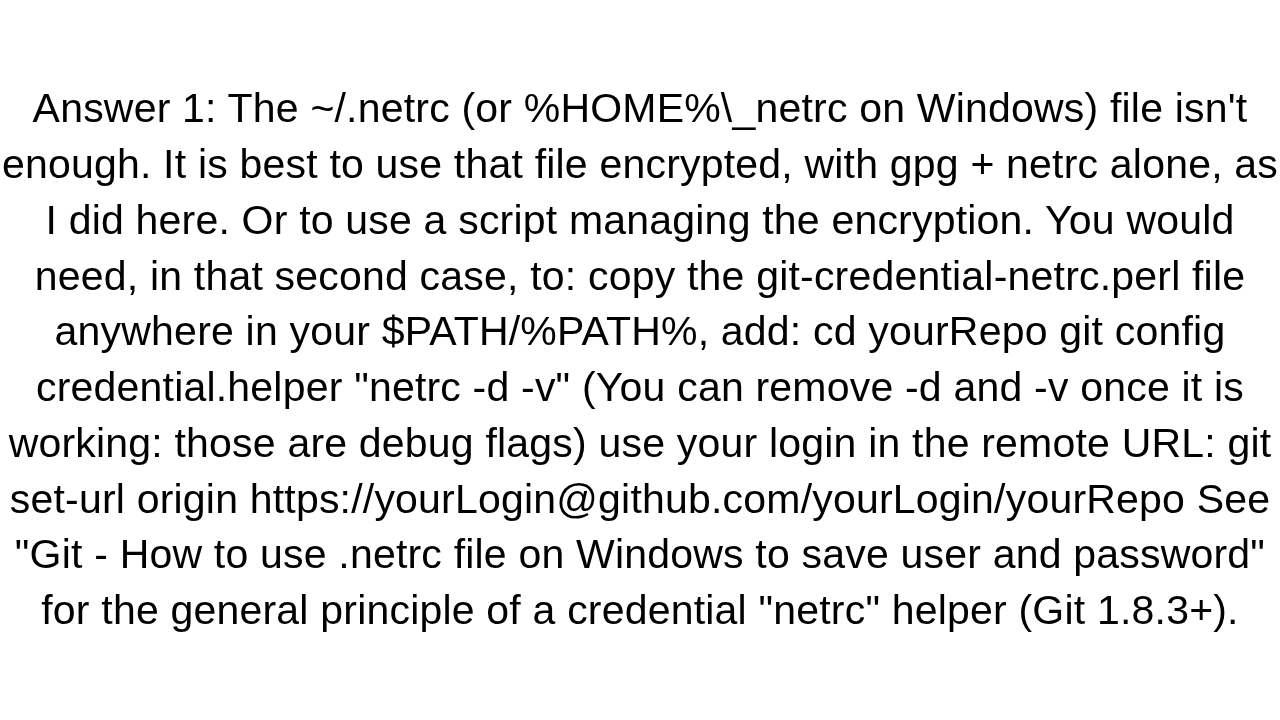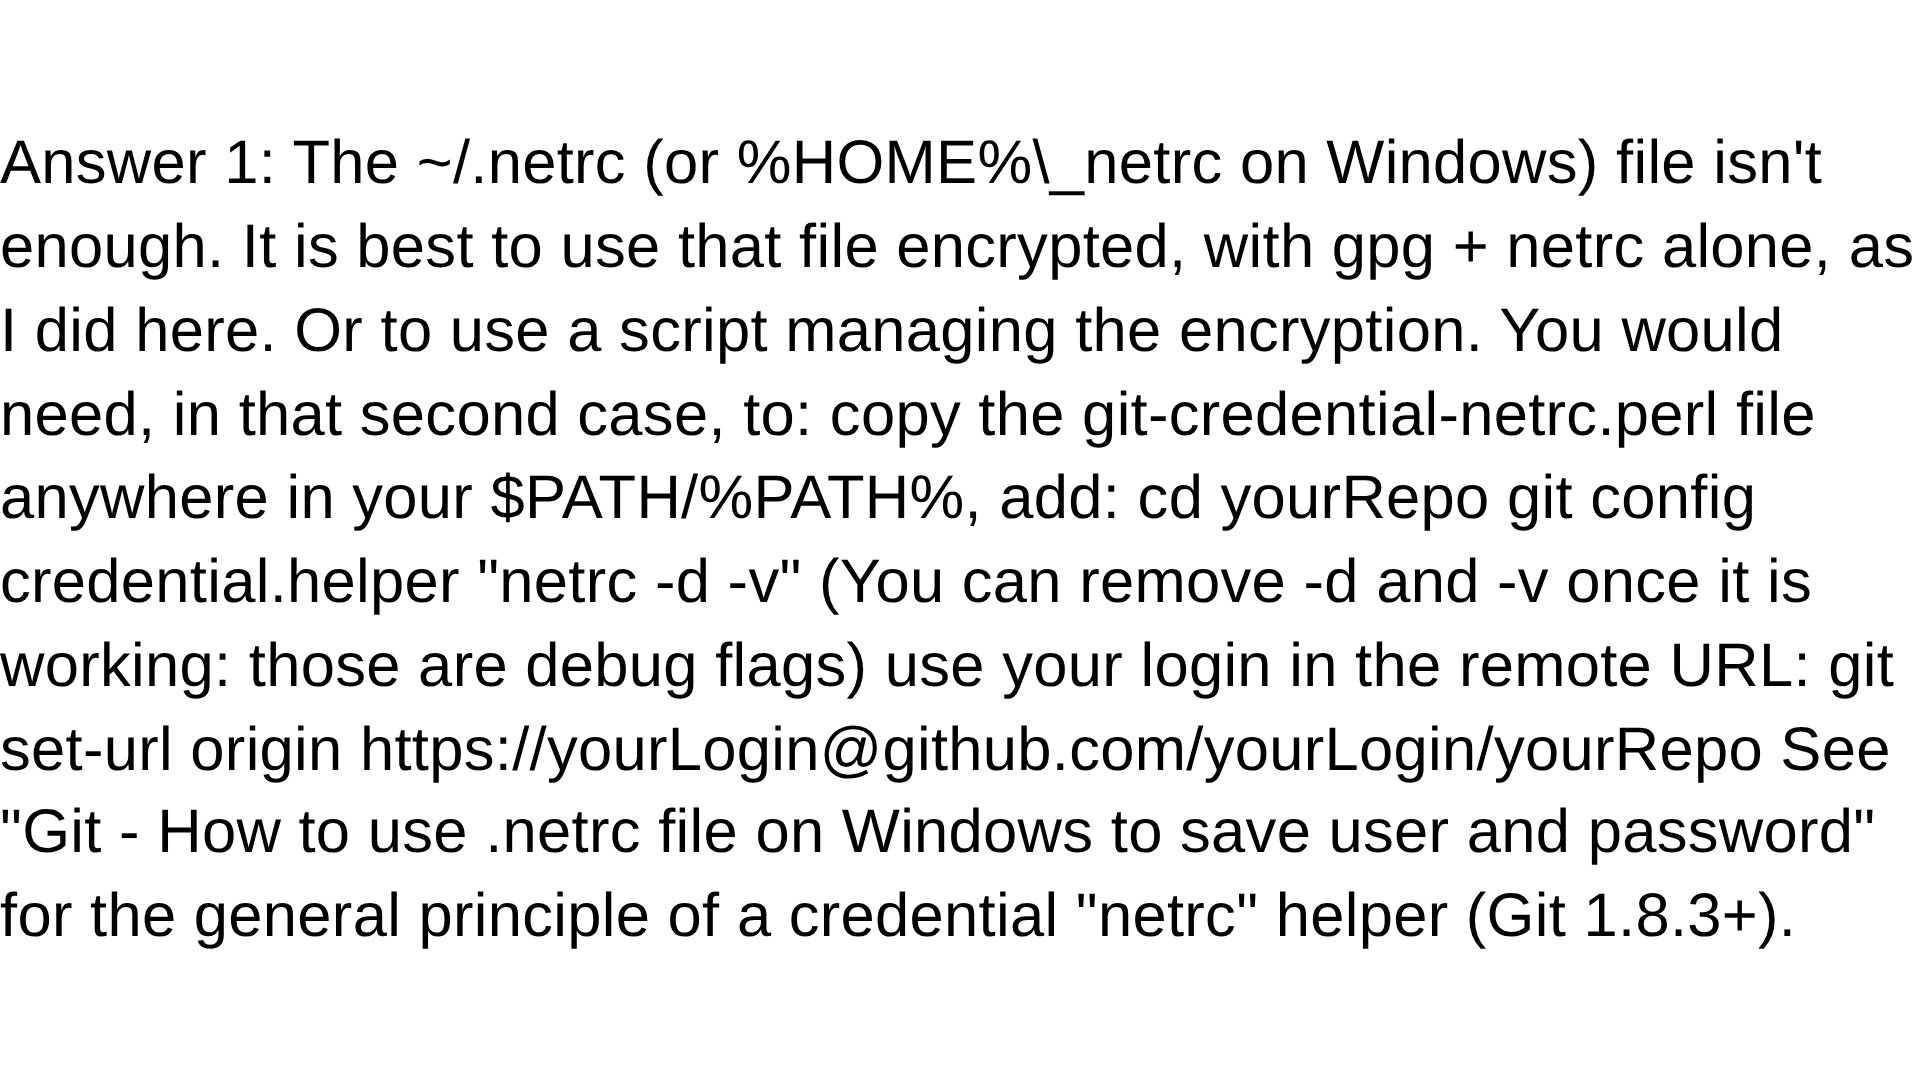--- a/index.html
+++ b/index.html
@@ -12,20 +12,21 @@
       height: 720px;
       background: #ffffff;
       font-family: Arial, Helvetica, sans-serif;
       overflow: hidden;
       display: flex;
       align-items: center;
       justify-content: center;
     }
     .text-block {
       width: 1300px;
+      text-align: center;
       color: #000000;
       font-size: 41px;
       line-height: 1.36;
       font-weight: 400;
       letter-spacing: 0.2px;
     }
   </style>
 </head>
 <body>
 

